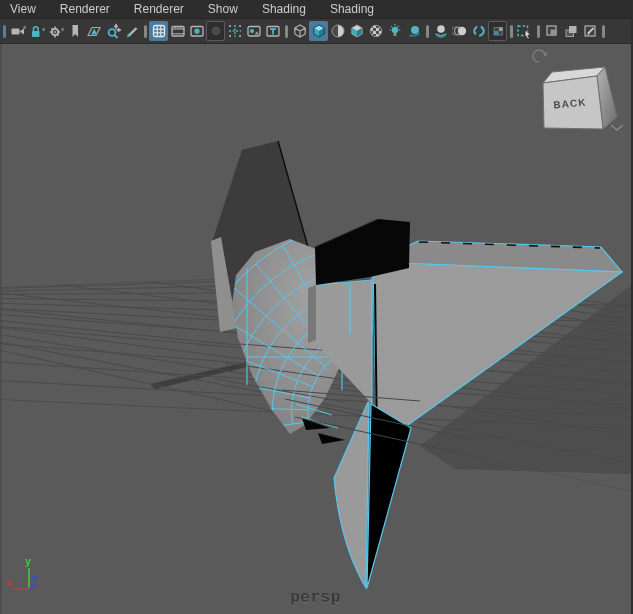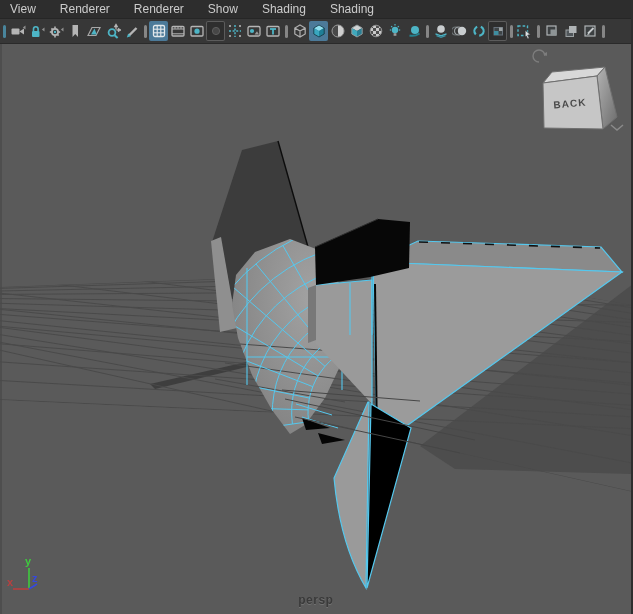--- a/index.html
+++ b/index.html
@@ -20,22 +20,22 @@
   .tb{width:19px;height:20px;margin:0;padding:0;border:0;background:transparent;display:flex;
       align-items:center;justify-content:center;border-radius:2px;flex:0 0 auto;}
   .tb svg{display:block;}
   .tb.sel{background:#4c7a99;}
   .tb.pressed{background:#2e2e2e;box-shadow:inset 0 0 0 1px #5c5c5c;}
   
   .viewport{position:absolute;left:0;top:44px;width:633px;height:570px;background:#5a5a5a;
             box-shadow:inset 2px 0 0 #4e4e4e;}
   .viewport svg.scene{position:absolute;left:0;top:0;}
   .persp-label{position:absolute;left:50%;bottom:7px;transform:translateX(-52%);
-               font-size:12px;font-weight:bold;color:#3a3a3a;
-               text-shadow:0 1px 0 rgba(200,200,200,.22);letter-spacing:.5px;}
+               font-size:16px;font-weight:bold;color:#3a3a3a;
+               text-shadow:0 1px 0 rgba(200,200,200,.22);letter-spacing:.5px;font-family:Liberation Mono, monospace;}
 </style>
 </head>
 <body>
 
 <div class="app">
 
   <div class="menubar">
     <span class="mi">View</span>
     <span class="mi">Renderer</span>
     <span class="mi">Renderer</span>

